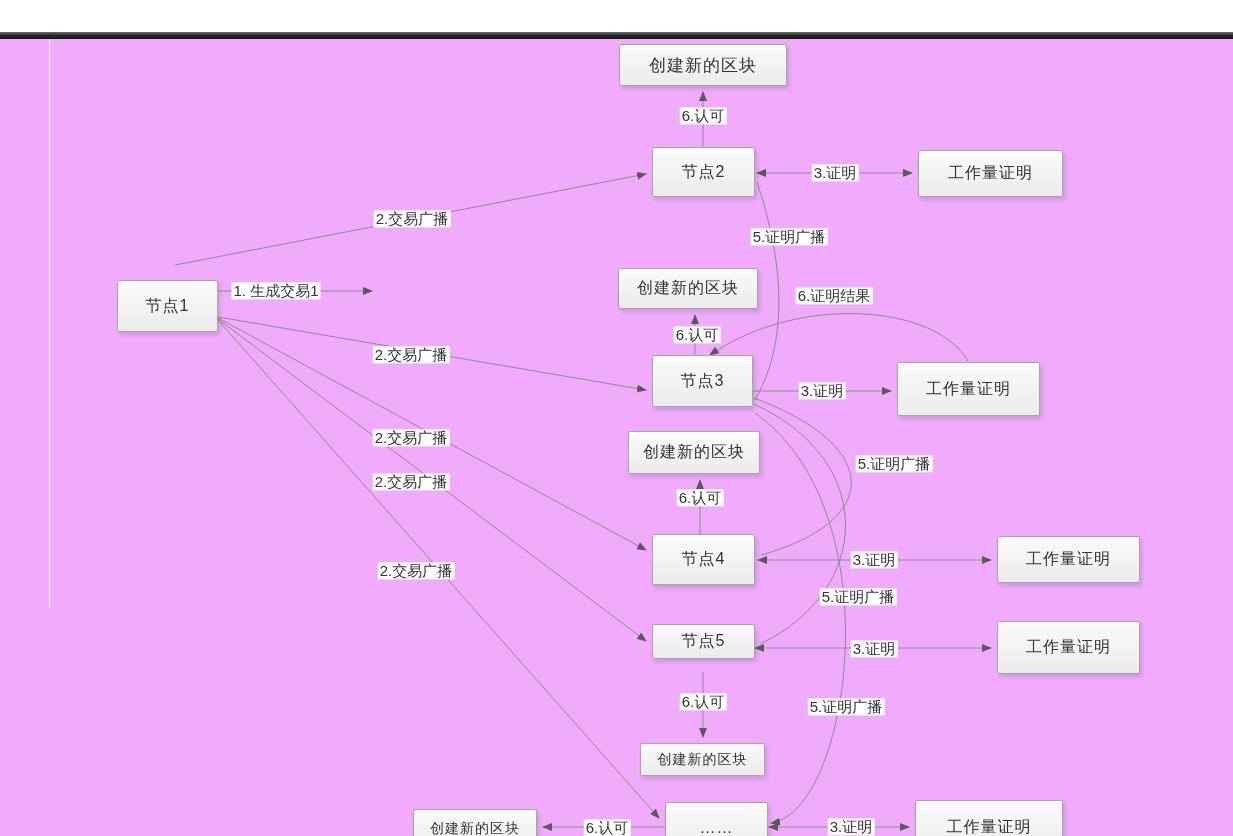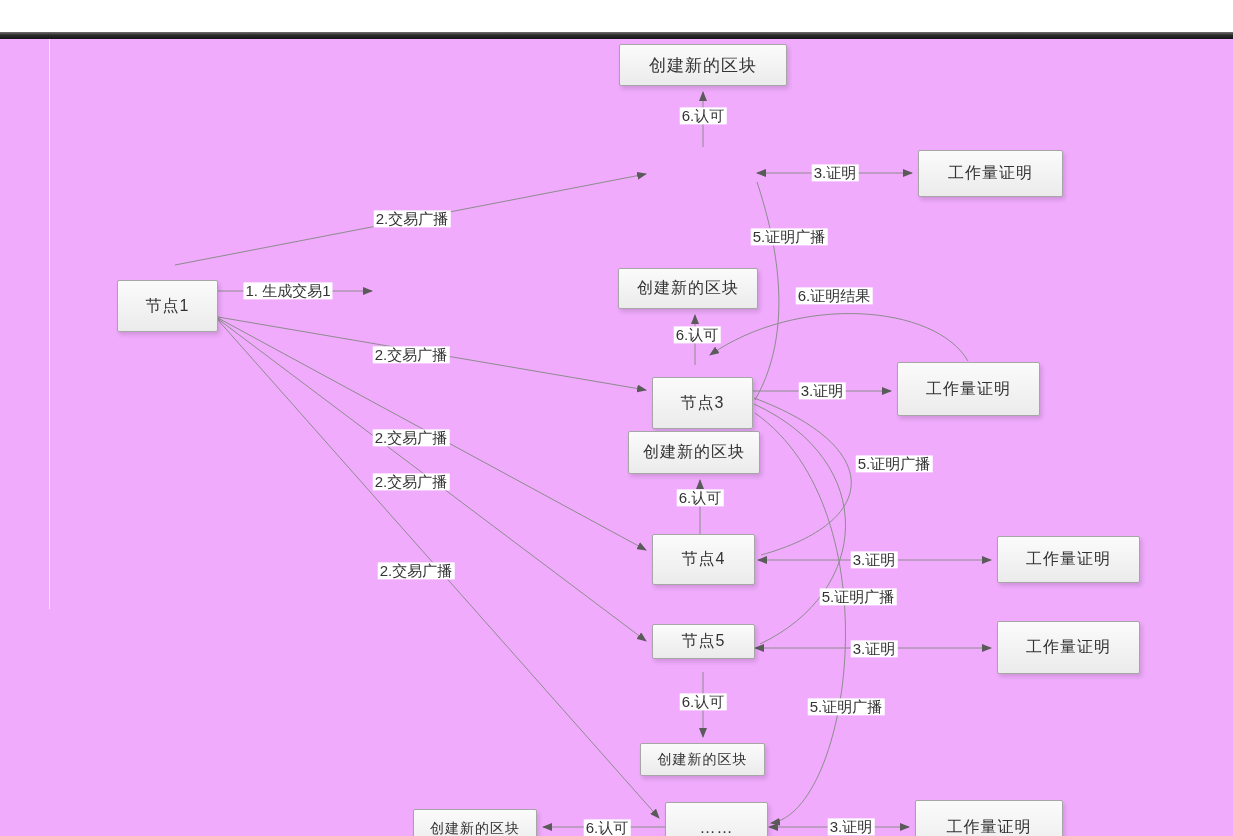--- a/index.html
+++ b/index.html
@@ -78,41 +78,42 @@
     <line class="cl" x1="755" y1="616" x2="991" y2="616" marker-start="url(#ah)" marker-end="url(#ah)"></line>
     <line class="cl" x1="703" y1="640" x2="703" y2="705" marker-end="url(#ah)"></line>
     <path class="cl" d="M754,372 C880,430 870,560 760,612"></path>
 
     <line class="cl" x1="665" y1="795" x2="543" y2="795" marker-end="url(#ah)"></line>
     <line class="cl" x1="769" y1="795" x2="909" y2="795" marker-start="url(#ah)" marker-end="url(#ah)"></line>
     <path class="cl" d="M755,381 C895,480 850,780 771,791" marker-end="url(#ah)"></path>
   </svg>
 
   <div class="box big" style="left:619px;top:12px;width:168px;height:42px">创建新的区块</div>
+  <div class="box" style="left:652px;top:115px;width:103px;height:50px">节点2</div>
   <div class="box" style="left:918px;top:118px;width:145px;height:47px">工作量证明</div>
 
   <div class="box" style="left:117px;top:248px;width:101px;height:52px">节点1</div>
   <div class="box" style="left:618px;top:236px;width:140px;height:41px">创建新的区块</div>
 
-  <div class="box" style="left:652px;top:345px;width:101px;height:52px">节点3</div>
+  <div class="box" style="left:652px;top:323px;width:101px;height:52px">节点3</div>
   <div class="box" style="left:897px;top:330px;width:143px;height:54px">工作量证明</div>
 
   <div class="box" style="left:628px;top:399px;width:132px;height:43px">创建新的区块</div>
   <div class="box" style="left:652px;top:502px;width:103px;height:51px">节点4</div>
   <div class="box" style="left:997px;top:504px;width:143px;height:47px">工作量证明</div>
 
   <div class="box" style="left:652px;top:592px;width:103px;height:35px">节点5</div>
   <div class="box" style="left:997px;top:589px;width:143px;height:53px">工作量证明</div>
   <div class="box small" style="left:640px;top:711px;width:125px;height:33px">创建新的区块</div>
 
   <div class="box small" style="left:413px;top:777px;width:124px;height:40px">创建新的区块</div>
   <div class="box" style="left:665px;top:770px;width:103px;height:52px">……</div>
   <div class="box" style="left:915px;top:768px;width:148px;height:55px">工作量证明</div>
 
-  <span class="elabel" style="left:288px;top:259px">1. 生成交易1</span>
+  <span class="elabel" style="left:276px;top:259px">1. 生成交易1</span>
   <span class="elabel" style="left:412px;top:187px">2.交易广播</span>
   <span class="elabel" style="left:411px;top:323px">2.交易广播</span>
   <span class="elabel" style="left:411px;top:406px">2.交易广播</span>
   <span class="elabel" style="left:411px;top:450px">2.交易广播</span>
   <span class="elabel" style="left:416px;top:539px">2.交易广播</span>
 
   <span class="elabel" style="left:703px;top:84px">6.认可</span>
   <span class="elabel" style="left:835px;top:141px">3.证明</span>
   <span class="elabel" style="left:789px;top:205px">5.证明广播</span>
 

